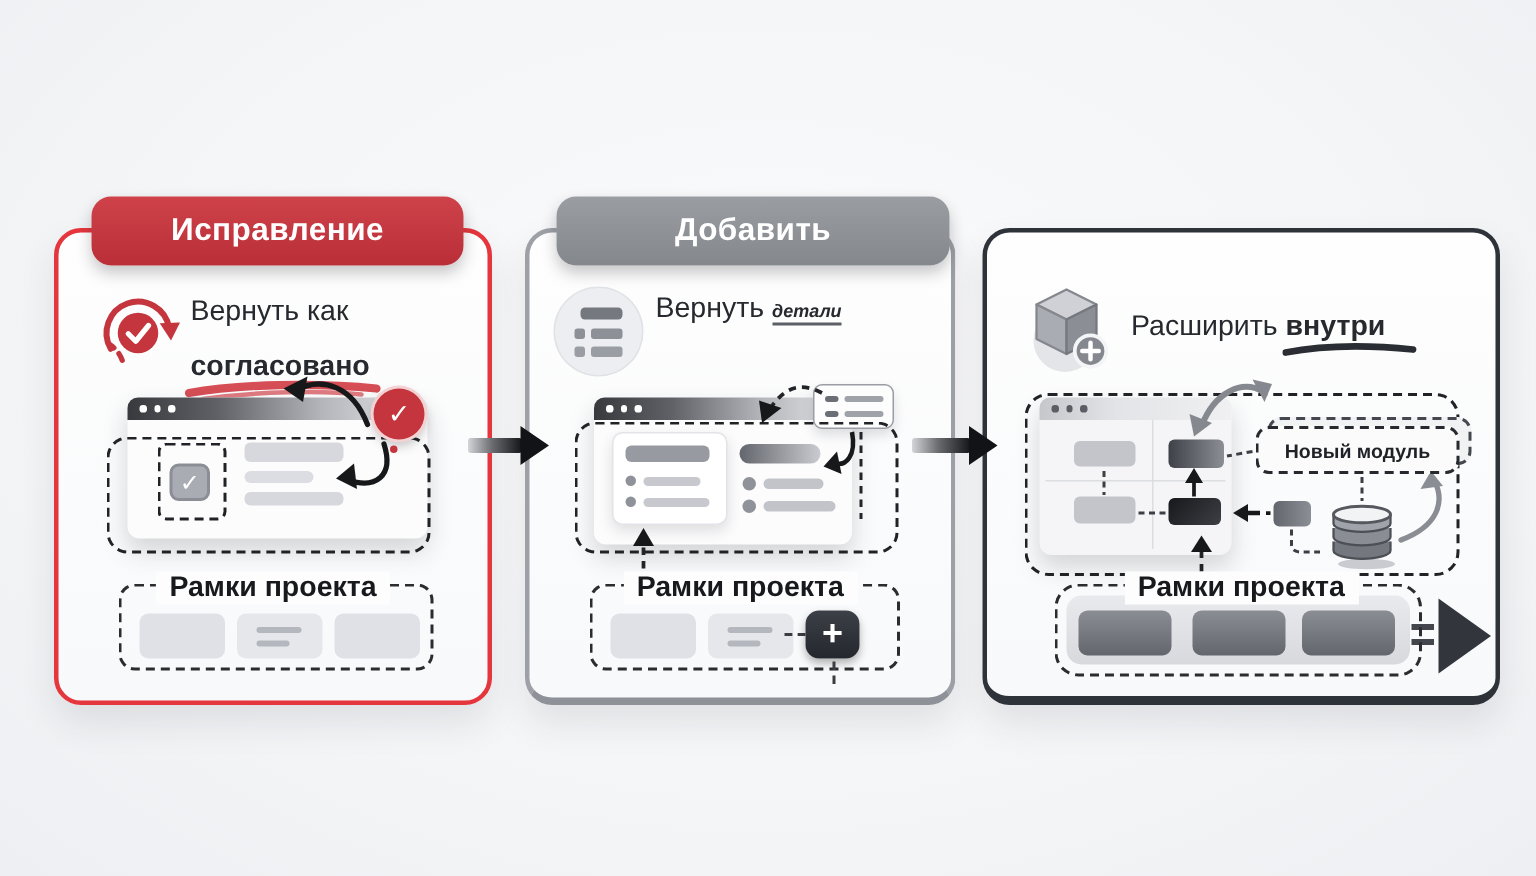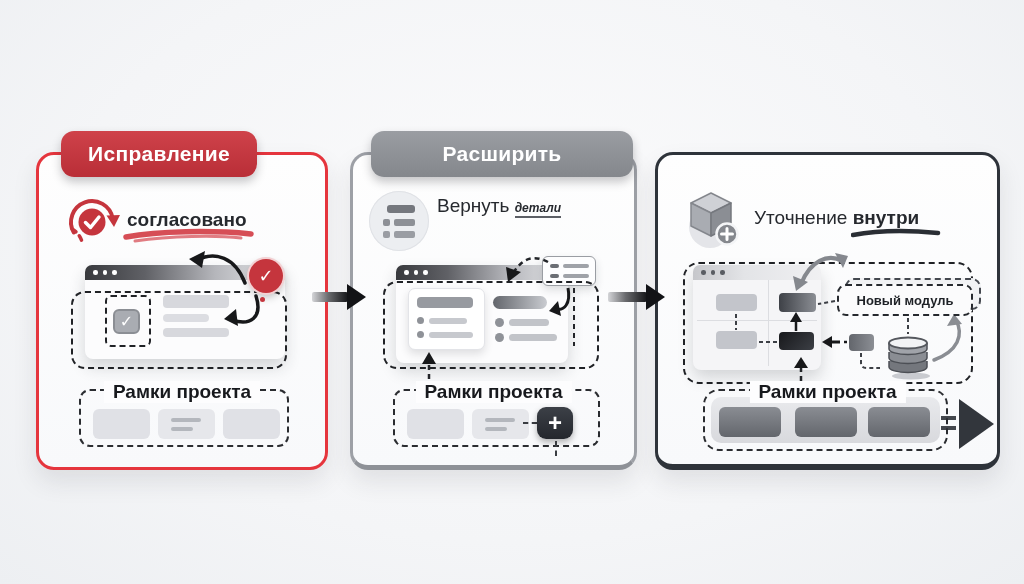--- a/index.html
+++ b/index.html
@@ -8,21 +8,21 @@
          background:radial-gradient(ellipse at 50% 42%, #fbfbfc 0%, #f4f5f7 62%, #edeff2 100%);}
   .panel{position:absolute;top:152px;height:318px;background:linear-gradient(180deg,#fefefe, #f8f9fb);
          border-radius:18px;box-shadow:0 12px 24px rgba(40,44,52,.10);}
   .panel.p1{left:36px;width:292px;border:3px solid #e5353d;}
   .panel.p2{left:350px;width:287px;border:3px solid #9da0a6;border-bottom-width:5px;border-bottom-color:#8e9197;}
   .panel.p3{left:655px;width:345px;border:3px solid #2e333a;border-bottom-width:6px;}
   .badge{position:absolute;top:-24px;height:46px;border-radius:13px;display:flex;align-items:center;justify-content:center;
          color:#fff;font-weight:bold;font-size:21px;letter-spacing:.3px;box-shadow:0 5px 10px rgba(30,33,40,.25);}
   .badge::after{content:"";position:absolute;left:50%;bottom:-7px;width:15px;height:15px;border-radius:3px;
          transform:translateX(-50%) rotate(45deg);background:inherit;z-index:-1;}
-  .p1 .badge{left:22px;width:196px;background:linear-gradient(180deg,#cf424a,#b92e37);}
+  .p1 .badge{left:22px;width:248px;background:linear-gradient(180deg,#cf424a,#b92e37);}
   .p2 .badge{left:18px;width:262px;background:linear-gradient(180deg,#9a9da2,#84878c);}
   .p3 .badge{left:20px;width:305px;background:linear-gradient(180deg,#323842,#21252c);}
   .headrow-text{position:absolute;color:#26292e;font-size:19px;line-height:25px;}
   .headrow-text b{font-size:12px;font-style:italic;}
   .icon-wrap{position:absolute;}
   .list-circle{width:60px;height:60px;border-radius:50%;background:#eceef1;position:relative;box-shadow:inset 0 0 0 1px #e0e2e6;}
   .list-circle .r1{position:absolute;left:18px;top:14px;width:28px;height:8px;border-radius:3px;background:#75787e;}
   .list-circle .d2{position:absolute;left:14px;top:28px;width:7px;height:7px;border-radius:2px;background:#8d9096;}
   .list-circle .b2{position:absolute;left:25px;top:28px;width:21px;height:7px;border-radius:2px;background:#8d9096;}
   .list-circle .d3{position:absolute;left:14px;top:40px;width:7px;height:7px;border-radius:2px;background:#9a9da3;}
@@ -74,20 +74,21 @@
       <svg width="58" height="58" viewBox="0 0 58 58">
         <path d="M10.8 39.5 A21 21 0 1 1 49.7 25.4" fill="none" stroke="#c5353d" stroke-width="4" stroke-linecap="round"></path>
         <path d="M18.5 47.2 A21 21 0 0 0 9.3 36.2" fill="none" stroke="#c5353d" stroke-width="3.5" stroke-linecap="round" stroke-dasharray="5 5"></path>
         <polygon points="51,34 43.5,22.5 57,22" fill="#c5353d"></polygon>
         <circle cx="29" cy="29" r="13.5" fill="#c5353d"></circle>
         <path d="M22.5 29.5 L27.5 34.5 L36 24" fill="none" stroke="#fff" stroke-width="3.5" stroke-linecap="round" stroke-linejoin="round"></path>
       </svg>
     </div>
 
     <div class="headrow-text" style="left:88px;top:40px;">
+      <div>Вернуть как</div>
       <div style="position:relative;font-weight:bold;margin-top:12px;">
         <span>согласовано</span>
         <svg class="swoosh" style="left:-4px;bottom:-11px;" width="132" height="15" viewBox="0 0 132 15">
           <path d="M3 9 C 36 3, 88 2, 128 6" stroke="#d4454d" stroke-width="5.5" fill="none" stroke-linecap="round" opacity="0.95"></path>
           <path d="M12 13 C 48 8, 92 7, 118 10" stroke="#d4454d" stroke-width="3" fill="none" stroke-linecap="round" opacity="0.7"></path>
         </svg>
       </div>
     </div>
 
     <div class="win" style="left:46px;top:110px;width:200px;height:94px;">
@@ -126,21 +127,21 @@
       <div class="blk" style="left:77px;background:#e6e7eb;">
         <div class="ln" style="top:9px;"></div>
           <div class="ln" style="top:18px;width:22px;"></div>
       </div>
       <div class="blk" style="left:142px;"></div>
     </div>
   </section>
 
   <section class="panel p2">
     <div class="badge">
-      <span>Расширить</span>
+      <span>Добавить</span>
     </div>
 
     <div class="icon-wrap list-circle" style="left:16px;top:36px;">
       <span class="r1"></span>
         <span class="d2"></span>
         <span class="b2"></span>
         <span class="d3"></span>
         <span class="b3"></span>
     </div>
 
@@ -211,21 +212,21 @@
         <circle cx="30" cy="38" r="21" fill="#e4e5e9"></circle>
         <polygon points="31,4 51,14 31,24 11,14" fill="#cfd1d6" stroke="#84878d" stroke-width="1.5" stroke-linejoin="round"></polygon>
         <polygon points="11,14 31,24 31,47 11,37" fill="#a9acb2" stroke="#84878d" stroke-width="1.5" stroke-linejoin="round"></polygon>
         <polygon points="51,14 31,24 31,47 51,37" fill="#8b8e94" stroke="#75787e" stroke-width="1.5" stroke-linejoin="round"></polygon>
         <circle cx="47" cy="45" r="10.5" fill="#85888e" stroke="#f4f5f7" stroke-width="2.5"></circle>
         <path d="M41.5 45 H52.5 M47 39.5 V50.5" stroke="#fff" stroke-width="3" stroke-linecap="round"></path>
       </svg>
     </div>
 
     <div class="headrow-text" style="left:96px;top:50px;">
-      <span>Уточнение</span>
+      <span>Расширить</span>
       <span style="position:relative;font-weight:bold;">
         <span>внутри</span>
         <svg class="swoosh" style="left:-2px;bottom:-10px;" width="90" height="10" viewBox="0 0 90 10">
           <path d="M2 7 C 28 2, 58 2, 87 5" stroke="#2a2e34" stroke-width="4.5" fill="none" stroke-linecap="round"></path>
         </svg>
       </span>
     </div>
 
     <div class="win" style="left:35px;top:110px;width:128px;height:105px;background:#f5f5f7;">
       <div class="win-bar">

